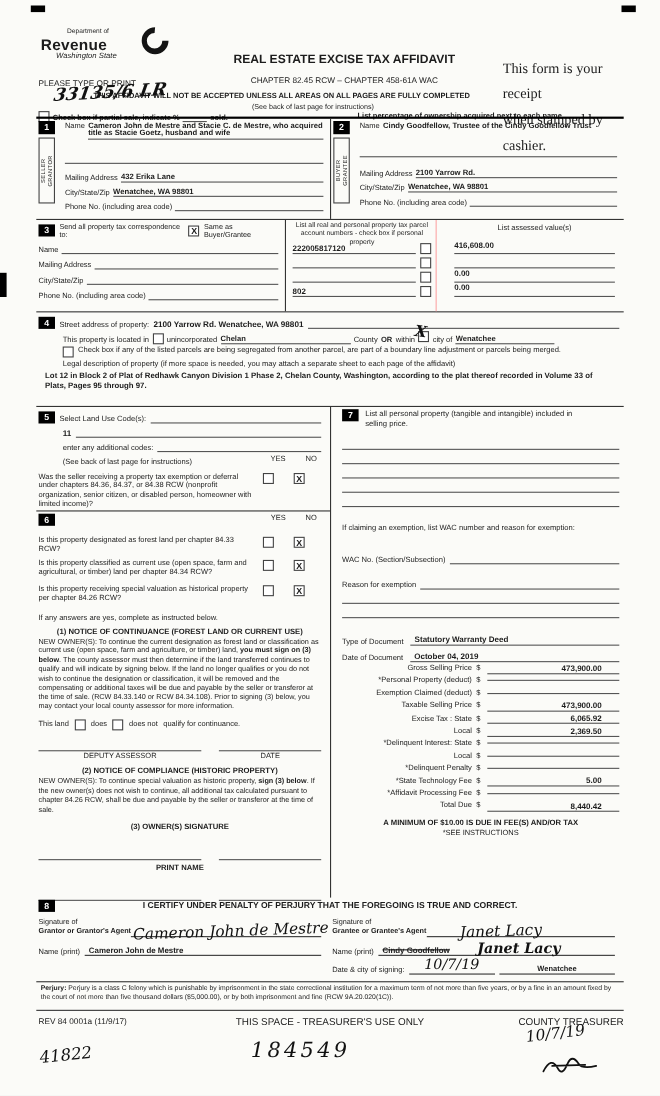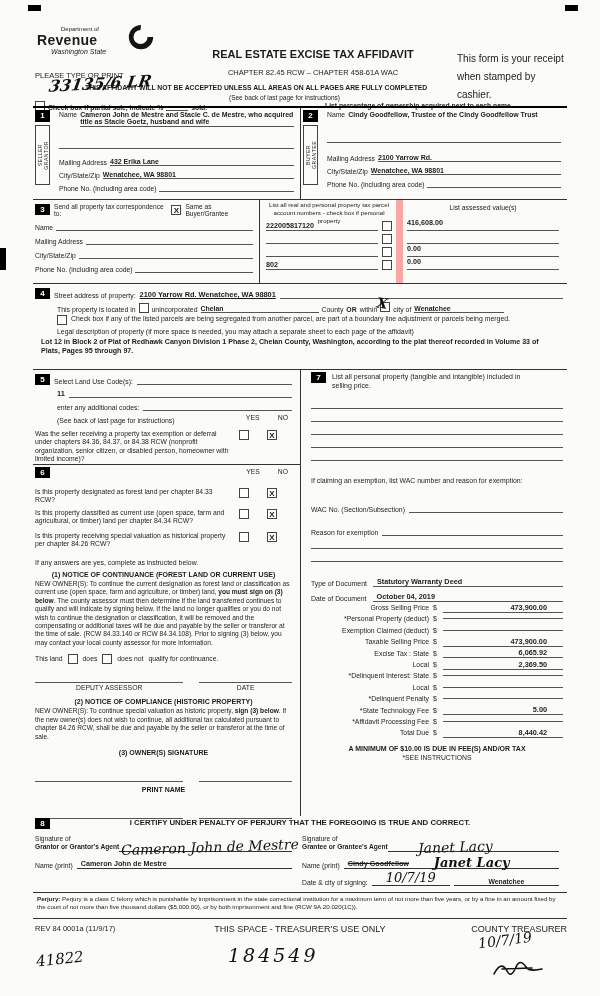--- a/index.html
+++ b/index.html
@@ -19,21 +19,21 @@
 
   
   #header { position:absolute; left:33px; top:22px; width:534px; height:84px; }
   #logo { position:absolute; left:4px; top:4px; width:130px; }
   #logo .d1 { font-size:6px; margin-left:24px; }
   #logo .d2 { font-size:14px; font-weight:bold; letter-spacing:.3px; }
   #logo .d3 { font-size:7px; font-style:italic; margin-left:14px; }
   #logo svg { position:absolute; left:88px; top:-3px; }
   #hd-title { position:absolute; left:140px; top:26px; width:280px; text-align:center; font-weight:bold; font-size:11px; }
   #hd-chap  { position:absolute; left:140px; top:46px; width:280px; text-align:center; font-size:7.5px; }
-  #hd-receipt { position:absolute; right:0; top:28px; width:110px; font-size:10px; line-height:1.8; }
+  #hd-receipt { position:absolute; right:0; top:28px; width:110px; font-size:13px; line-height:1.8;font-family:Liberation Serif, serif; }
   #hd-print { position:absolute; left:2px; top:49px; font-size:7.5px; }
   #hd-notice { position:absolute; left:52px; top:62px; width:460px; font-size:6.8px; font-weight:bold; }
   #hd-seeback { position:absolute; left:196px; top:71.5px; font-size:6.5px; }
   #hd-hw { position:absolute; left:16px; top:52px; font-size:16px; font-weight:bold;
            transform:rotate(-3deg) skewX(-12deg); }
   #hd-partial { position:absolute; left:2px; top:79px; display:flex; gap:3px; align-items:flex-end;
                 font-size:6.8px; font-weight:bold; }
   #hd-own { position:absolute; left:292px; top:80px; font-size:6.8px; font-weight:bold; }
 
   
@@ -51,29 +51,29 @@
   .f .v { flex:1; font-weight:bold; font-size:7px; border-bottom:1px solid #555; }
 
   
   #sec3 { position:absolute; left:33px; top:200px; width:534px; height:84px; border-bottom:1px solid #333; display:flex; }
   #s3a { width:226px; position:relative; padding:2px 6px 0 2px; }
   #s3a .hdr { display:flex; gap:4px; align-items:center; font-size:6.6px; height:15px; }
   #s3b { width:137px; border-left:1px solid #333; padding:1px 4px 0 6px; }
   #s3b .colhdr { font-size:6.2px; text-align:center; line-height:1.25; height:17px; }
   .prow { display:flex; align-items:flex-end; gap:4px; height:13px; }
   .prow .v { flex:1; border-bottom:1px solid #555; font-weight:bold; font-size:7.2px; }
-  #s3c { flex:1; border-left:7px solid #fca5a5; padding:1px 8px 0 4px; }
+  #s3c { flex:1; border-left:1px solid #fca5a5; padding:1px 8px 0 16px; }
   #s3c .colhdr { font-size:6.8px; text-align:center; height:17px; padding-top:3px; }
   .arow { height:13px; border-bottom:1px solid #555; font-weight:bold; font-size:7.2px; }
 
   
   #sec4 { position:absolute; left:33px; top:284px; width:534px; height:86px; border-bottom:1px solid #333;
           padding:2px 4px 0 2px; font-size:6.9px; }
   #sec4 .r1 { display:flex; gap:4px; align-items:flex-end; height:13px; }
-  #sec4 .r1 .v { font-weight:bold; font-size:7.4px;text-decoration:underline; }
+  #sec4 .r1 .v { font-weight:bold; font-size:7.4px; }
   #sec4 .r1 .ext { flex:1; border-bottom:1px solid #555; }
   #sec4 .r2 { display:flex; gap:3px; align-items:flex-end; height:14px; margin-left:22px; }
   #sec4 .cityx { position:relative; }
   #sec4 .cityx .hwx { position:absolute; left:-3px; top:-7px; font-size:14px; font-weight:bold;
                       transform:rotate(8deg); }
   #sec4 .r3 { display:flex; gap:4px; margin-left:22px; margin-top:2px; line-height:1.2; }
   #sec4 .r4 { margin-left:22px; margin-top:3px; }
   #sec4 .legal { margin:3px 4px 0 6px; font-weight:bold; font-size:7.1px; line-height:1.3; }
 
   

